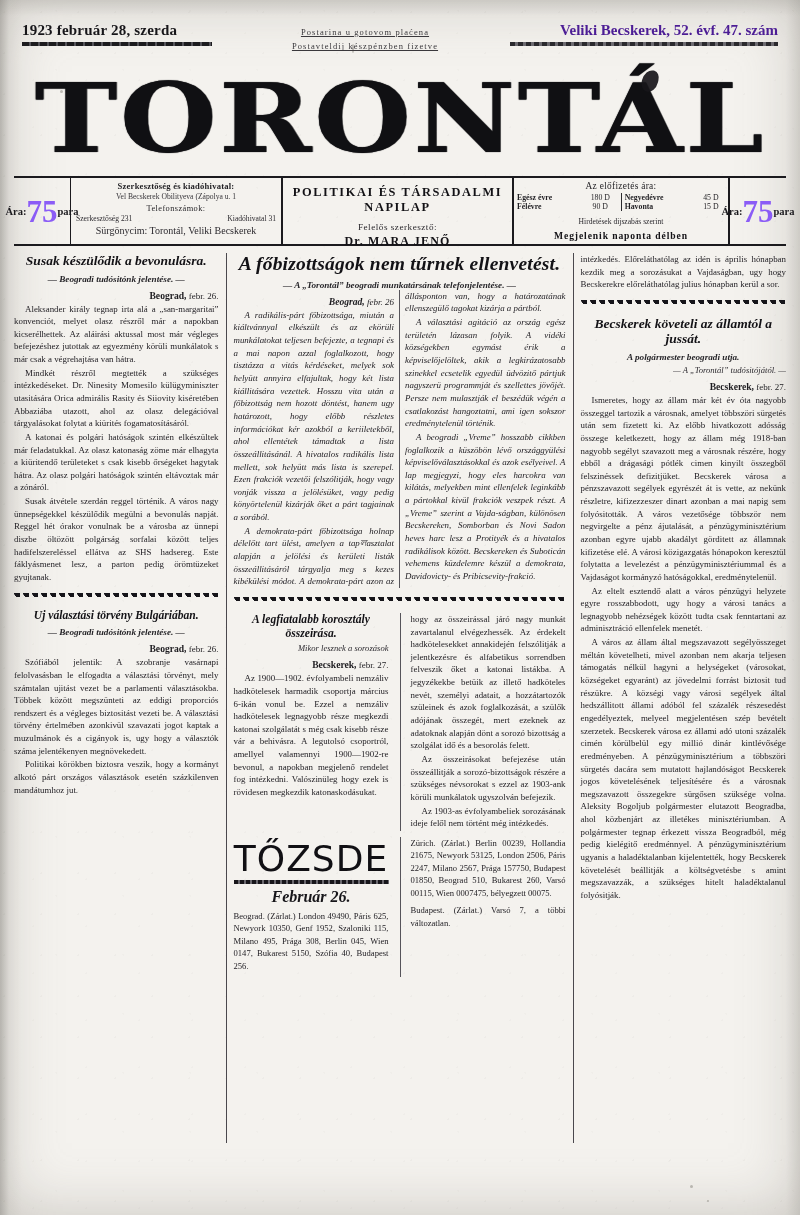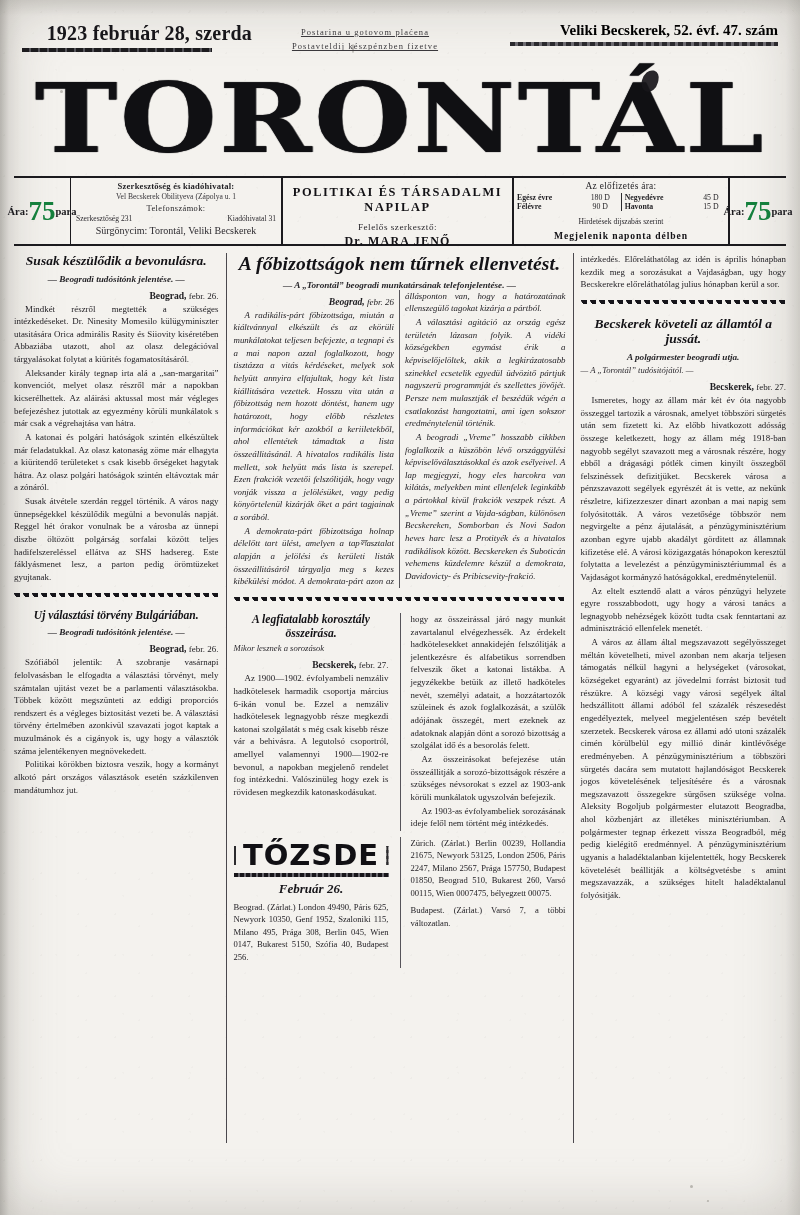--- a/index.html
+++ b/index.html
@@ -13,48 +13,48 @@
     background:
       linear-gradient(90deg, rgba(90,88,82,.30) 0px, rgba(150,147,140,.10) 9px, rgba(255,255,255,0) 22px),
       linear-gradient(180deg, rgba(120,118,110,.18) 0px, rgba(255,255,255,0) 16px),
       linear-gradient(270deg, rgba(120,118,110,.16) 0px, rgba(255,255,255,0) 14px);
   }
   .sheet{position:absolute;left:14px;top:22px;width:772px;height:1120px;}
 
   
   .topline{display:flex;align-items:flex-start;height:44px;padding:0 8px;}
   .tl-date{width:230px;}
-  .tl-date .d{font-weight:bold;font-size:20px;letter-spacing:.2px;color:#17161a;text-align:right;}
+  .tl-date .d{font-weight:bold;font-size:15px;letter-spacing:.2px;color:#17161a;}
   .tl-date .rule{height:4px;margin-top:3px;width:190px;
      background:repeating-linear-gradient(90deg,#1c1b1e 0 7px,#55545a 7px 9px);}
   .tl-mid{flex:1;text-align:center;padding-top:3px;}
   .tl-mid div{font-size:8.5px;letter-spacing:1.1px;color:#3a383c;line-height:1.7;text-decoration:underline;}
   .tl-right{width:300px;text-align:right;}
-  .tl-right .t{font-weight:bold;font-size:15px;color:#000000;}
+  .tl-right .t{font-weight:bold;font-size:15px;color:#4c1d95;}
   .tl-right .rule{height:4px;margin-top:3px;margin-left:auto;width:268px;
      background:repeating-linear-gradient(90deg,#2a292d 0 5px,#6c6a70 5px 8px);}
 
   
   .nameplate{height:106px;display:flex;align-items:center;justify-content:center;position:relative;}
   .nameplate .word{
     font-family:"DejaVu Serif",serif;font-weight:bold;
     font-size:96px;line-height:1;letter-spacing:2px;color:#101013;
     text-shadow:0 0 1px #101013, .7px .4px 0 rgba(20,20,22,.55);
     transform:scaleX(1.16);
   }
   .nameplate .blot{position:absolute;right:128px;top:4px;width:16px;height:22px;
     background:#17161a;border-radius:60% 40% 55% 45%;transform:rotate(14deg);opacity:.92;}
 
   
   .mast{display:flex;border-top:2px solid #1b1a1e;border-bottom:2px solid #1b1a1e;
         height:66px;margin-top:4px;}
   .m-price{width:56px;display:flex;flex-direction:row;align-items:center;justify-content:center;
            border-right:1.5px solid #1b1a1e;}
   .m-price .lab{font-size:10.5px;font-weight:bold;color:#1b1a1e;}
-  .m-price .num{font-size:27px;font-weight:bold;line-height:1;color:#15803d;margin:1px 0;}
+  .m-price .num{font-size:31px;font-weight:bold;line-height:1;color:#8b5cf6;margin:1px 0;}
   .m-price .unit{font-size:10.5px;font-weight:bold;color:#1b1a1e;}
   .m-office{width:200px;border-right:2.5px solid #1b1a1e;padding:3px 5px 0;text-align:center;}
   .m-office .r1{font-size:8.6px;font-weight:bold;color:#201f23;letter-spacing:.2px;}
   .m-office .r2{font-size:7.6px;color:#37353a;margin-top:1px;}
   .m-office .r3{font-size:8.4px;color:#201f23;margin-top:3px;letter-spacing:.4px;}
   .m-office .r4{display:flex;justify-content:space-between;font-size:7.6px;color:#2c2a2f;margin-top:1px;}
   .m-office .r5{font-size:10px;color:#2c2a2f;margin-top:2px;}
   .m-center{flex:1;text-align:center;padding-top:7px;border-right:2.5px solid #1b1a1e;}
   .m-center .kind{font-size:12.4px;font-weight:bold;letter-spacing:1.6px;color:#131216;}
   .m-center .resp{font-size:9.2px;color:#2a282d;margin-top:7px;letter-spacing:.5px;}
@@ -73,44 +73,44 @@
   .col{position:relative;}
   .col.c1{width:213px;padding-right:7px;}
   .col.c2{width:338px;padding:0 7px;border-left:1px solid #4a484d;border-right:1px solid #4a484d;}
   .col.c3{width:214px;padding-left:7px;}
 
   .hl{text-align:center;font-weight:bold;font-style:italic;color:#131216;}
   .hl.big{font-size:19.5px;line-height:1.12;letter-spacing:.2px;}
   .hl.med{font-size:13.5px;line-height:1.15;}
   .hl.sml{font-size:11.6px;line-height:1.18;}
   .sub{text-align:center;font-style:italic;font-weight:bold;font-size:9.2px;color:#27262a;margin-top:5px;}
-  .sub2{text-align:left;font-style:italic;font-size:8.6px;color:#2d2b30;margin-top:3px;}
+  .sub2{text-align:right;font-style:italic;font-size:8.6px;color:#2d2b30;margin-top:3px;}
   .dateline{font-size:9px;color:#1d1c20;text-align:right;margin:6px 0 2px;}
   .dateline b{font-size:9.6px;}
   p.body{font-size:8.9px;line-height:1.42;text-align:justify;color:#242227;
          margin:0 0 1px;text-indent:11px;hyphens:auto;}
   p.body.ni{text-indent:0;}
   .rule-wave{height:9px;margin:9px 0 7px;
     background:repeating-linear-gradient(90deg,#16151a 0 6px,transparent 6px 9px);
     -webkit-mask-image:radial-gradient(circle at 4.5px 0,#000 4.2px,transparent 4.4px);
     mask-image:radial-gradient(circle at 4.5px 0,#000 4.2px,transparent 4.4px);
     -webkit-mask-size:9px 9px;mask-size:9px 9px;}
   .twocol{column-count:2;column-gap:11px;column-rule:1px solid #56545a;font-style:italic;}
 
   
   .tozsde{display:flex;align-items:center;justify-content:center;gap:7px;margin-top:4px;}
-  .tozsde .w{font-family:"DejaVu Sans",sans-serif;font-weight:bold;font-size:29px;
+  .tozsde .w{font-family:"DejaVu Sans",sans-serif;font-weight:normal;font-size:36px;
      letter-spacing:1px;color:#111014;line-height:1;}
   .tozsde .orn{width:26px;height:19px;background:
      repeating-linear-gradient(0deg,#17161a 0 3px,transparent 3px 6px),
      linear-gradient(90deg,#17161a 0 6px,transparent 6px);opacity:.9;}
   .tozsde .orn.r{transform:scaleX(-1);}
   .tozsde-rule{height:4px;margin:3px 0 4px;
      background:repeating-linear-gradient(90deg,#17161a 0 4px,#6a686e 4px 6px);}
-  .tozsde-date{text-align:center;font-weight:bold;font-style:italic;font-size:13px;color:#17161a;margin-bottom:4px;}
+  .tozsde-date{text-align:center;font-weight:bold;font-style:italic;font-size:16px;color:#17161a;margin-bottom:4px;}
   .tz-body{font-size:8.6px;line-height:1.45;text-align:justify;color:#242227;margin:0 0 5px;}
 
   .grain{position:absolute;inset:0;pointer-events:none;opacity:.5;
      background-image:radial-gradient(circle at 12% 30%, rgba(90,85,75,.07) 0 1px, transparent 1px),
                       radial-gradient(circle at 63% 71%, rgba(90,85,75,.06) 0 1px, transparent 1px),
                       radial-gradient(circle at 84% 18%, rgba(90,85,75,.05) 0 1px, transparent 1px);
      background-size:37px 41px,53px 47px,67px 59px;}
   .speck{position:absolute;background:#8e8b84;border-radius:50%;opacity:.55;}
 </style>
 </head>
@@ -201,22 +201,22 @@
 
     <div class="cols">
 
       <div class="col c1">
         <div class="hl med">Susak készülődik a bevonulásra.</div>
         <div class="sub">— Beogradi tudósitónk jelentése. —</div>
         <div class="dateline">
           <b>Beograd,</b>
           <span>febr. 26.</span>
         </div>
+        <p class="body">Aleksander király tegnap irta alá a „san-margaritai” konvenciót, melyet olasz részről már a napokban kicserélhettek. Az aláirási aktussal most már végleges befejezéshez jutottak az egyezmény körüli munkálatok s már csak a végrehajtása van hátra.</p>
         <p class="body">Mindkét részről megtették a szükséges intézkedéseket. Dr. Ninesity Momesilo külügyminiszter utasitására Orica admirális Rasity és Siiovity kiséretében Abbaziába utazott, ahol az olasz delegációval tárgyalásokat folytat a kiürités fogamatosításáról.</p>
-        <p class="body">Aleksander király tegnap irta alá a „san-margaritai” konvenciót, melyet olasz részről már a napokban kicserélhettek. Az aláirási aktussal most már végleges befejezéshez jutottak az egyezmény körüli munkálatok s már csak a végrehajtása van hátra.</p>
         <p class="body">A katonai és polgári hatóságok szintén elkészültek már feladatukkal. Az olasz katonaság zöme már elhagyta a kiüritendő területeket s csak kisebb őrségeket hagytak hátra. Az olasz polgári hatóságok szintén eltávoztak már a zónáról.</p>
         <p class="body">Susak átvétele szerdán reggel történik. A város nagy ünnepségekkel készülődik megülni a bevonulás napját. Reggel hét órakor vonulnak be a városba az ünnepi diszbe öltözött polgárság sorfalai között teljes hadifelszereléssel ellátva az SHS hadsereg. Este fáklyásmenet lesz, a parton pedig örömtüzeket gyujtanak.</p>
 
         <div class="rule-wave"></div>
 
         <div class="hl sml">Uj választási törvény Bulgáriában.</div>
         <div class="sub">— Beogradi tudósitónk jelentése. —</div>
         <div class="dateline">
           <b>Beograd,</b>
           <span>febr. 26.</span>

